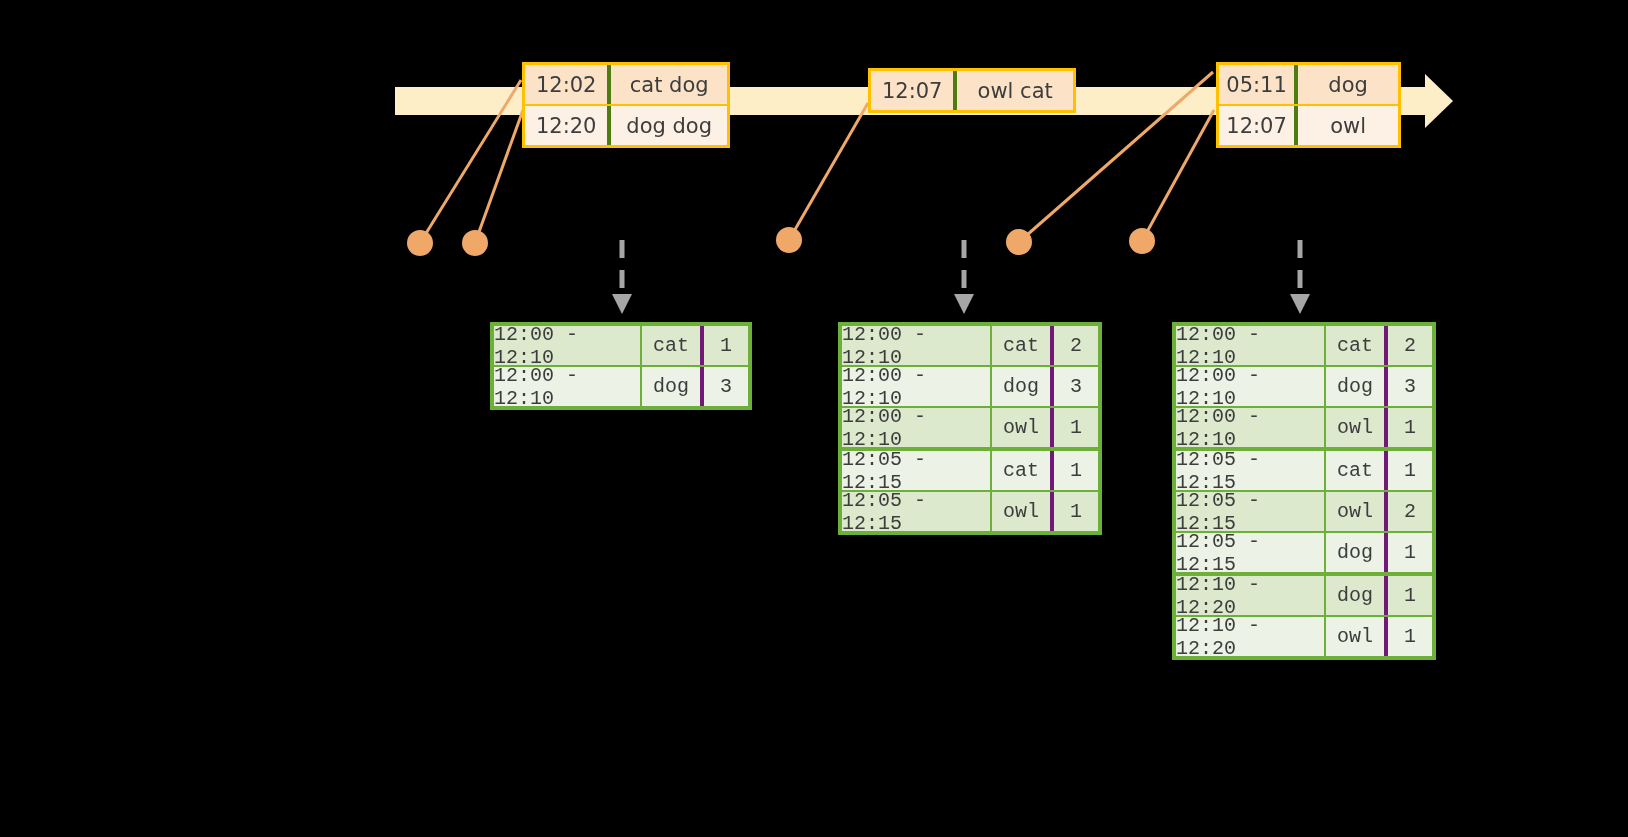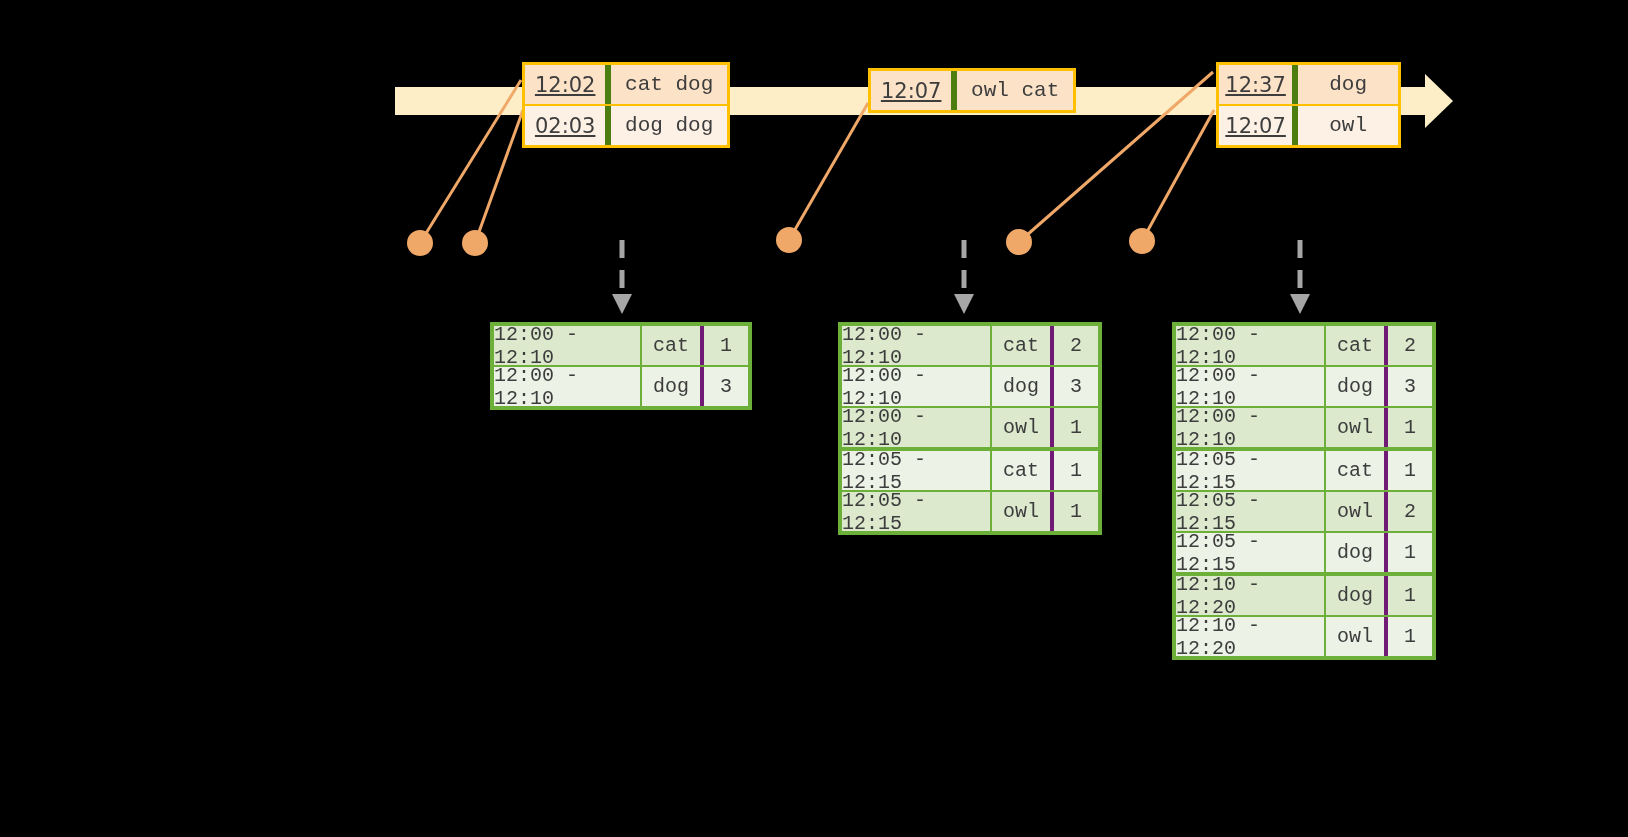--- a/index.html
+++ b/index.html
@@ -55,22 +55,22 @@
   .event-row.shade-a .event-cell { background: #fce3c8; }
   .event-row.shade-b .event-cell { background: #fdf1e6; }
   .event-cell {
     display: flex;
     align-items: center;
     justify-content: center;
     color: #3d3d3d;
     font-size: 21px;
     box-sizing: border-box;
   }
-  .event-cell.time { width: 88px; border-right: 6px solid #4d7c0f; text-decoration: underline; }
-  .event-cell.val  { width: 118px; font-family: Liberation Mono, monospace; }
+  .event-cell.time { width: 88px; border-right: 4px solid #4d7c0f; }
+  .event-cell.val  { width: 118px; }
 
   #event-box-1 { left: 522px; top: 62px; width: 208px; }
   #event-box-2 { left: 868px; top: 68px; width: 208px; }
   #event-box-3 { left: 1216px; top: 62px; width: 185px; }
   #event-box-3 .event-cell.time { width: 80px; }
   #event-box-3 .event-cell.val  { width: 101px; }
 
   
   .connector-svg {
     position: absolute;
@@ -155,35 +155,35 @@
         <circle cx="1142" cy="241" r="13" fill="#f0a868" stroke="none"></circle>
       </g>
   </svg>
 
   <div class="event-box" id="event-box-1">
     <div class="event-row shade-a">
       <div class="event-cell time">12:02</div>
       <div class="event-cell val">cat dog</div>
     </div>
     <div class="event-row shade-b">
-      <div class="event-cell time">02:03</div>
+      <div class="event-cell time">12:20</div>
       <div class="event-cell val">dog dog</div>
     </div>
   </div>
 
   <div class="event-box" id="event-box-2">
     <div class="event-row shade-a">
       <div class="event-cell time">12:07</div>
       <div class="event-cell val">owl cat</div>
     </div>
   </div>
 
   <div class="event-box" id="event-box-3">
     <div class="event-row shade-a">
-      <div class="event-cell time">12:37</div>
+      <div class="event-cell time">05:11</div>
       <div class="event-cell val">dog</div>
     </div>
     <div class="event-row shade-b">
       <div class="event-cell time">12:07</div>
       <div class="event-cell val">owl</div>
     </div>
   </div>
 
   <svg class="down-arrow" id="down-arrow-1" viewBox="0 0 24 80">
     <line x1="12" y1="0" x2="12" y2="56" stroke="#a6a6a6" stroke-width="5" stroke-dasharray="18,12"></line>

